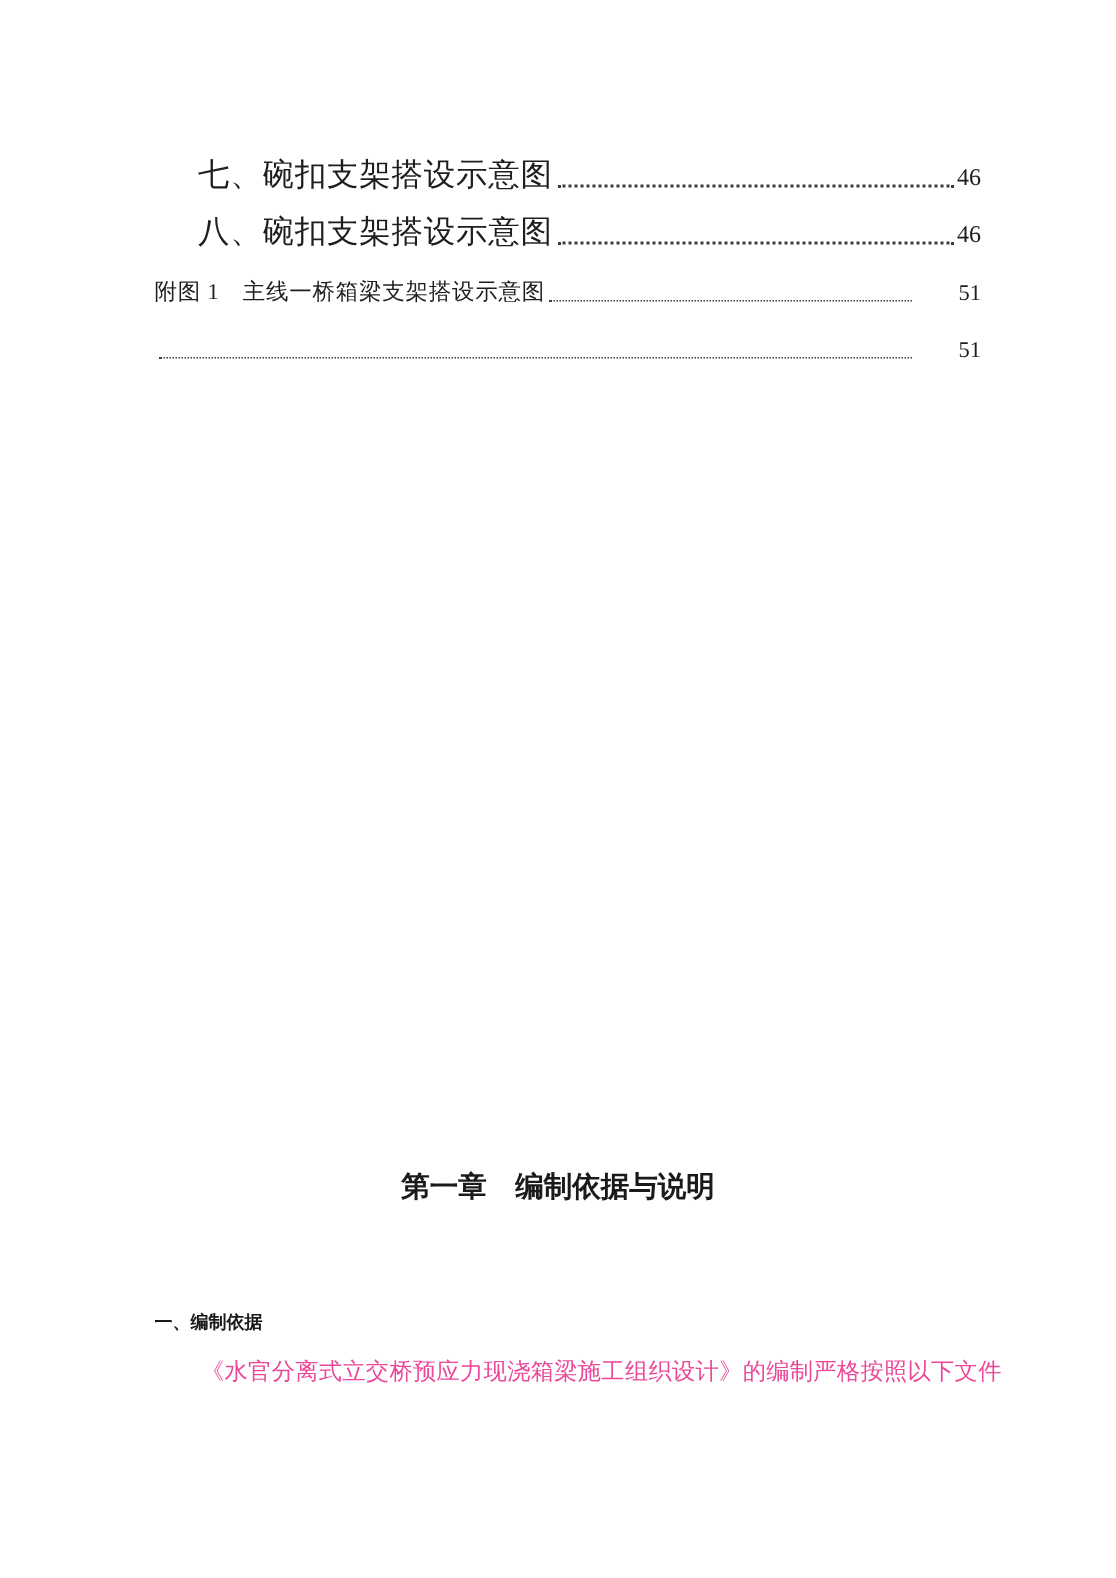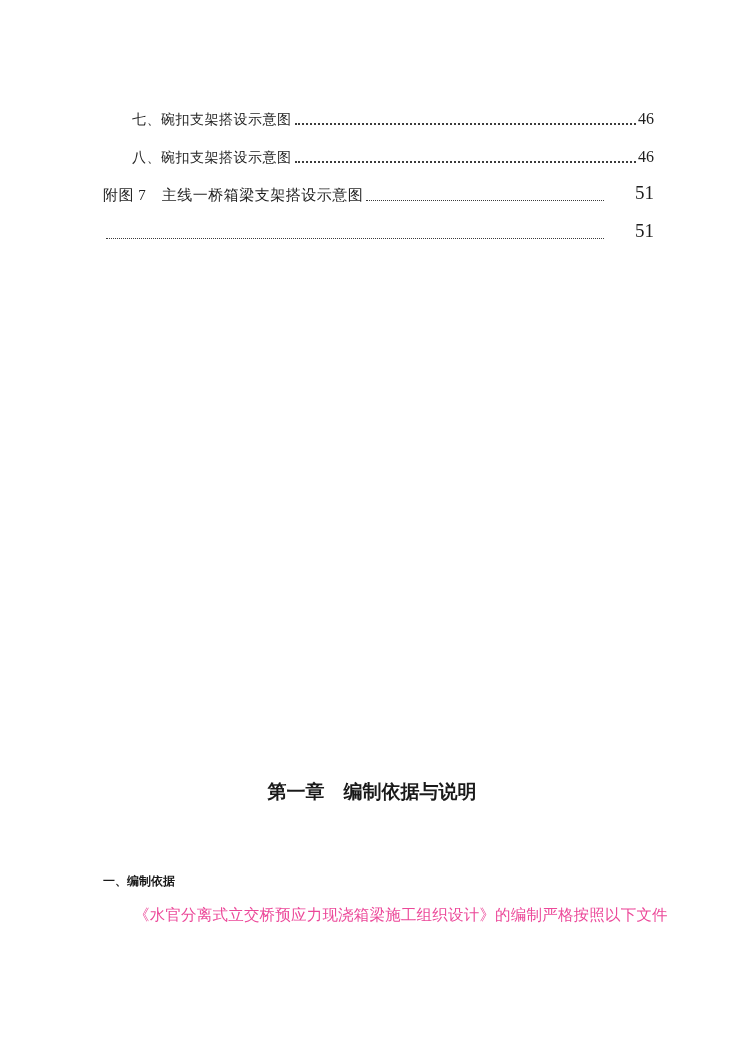--- a/index.html
+++ b/index.html
@@ -30,21 +30,21 @@
     height: 38px;
     box-sizing: border-box;
     padding-bottom: 8px;
     cursor: pointer;
   }
   .toc-entry.sub {
     padding-left: 29px;
   }
   .toc-entry .label {
     white-space: nowrap;
-    font-size: 14px;
+    font-size: 21px;
     line-height: 1.15;
     letter-spacing: 0.5px;
   }
   .toc-entry.appendix .label {
     font-size: 15px;
   }
   .toc-entry .leader {
     flex: 1;
     height: 0;
     border-bottom: 2px dotted #3c3c3c;
@@ -52,21 +52,21 @@
   }
   .toc-entry.appendix .leader {
     border-bottom-width: 1.5px;
   }
   .toc-entry .pagenum {
     white-space: nowrap;
     font-size: 16px;
     line-height: 1.1;
   }
   .toc-entry.appendix .pagenum {
-    font-size: 19px;
+    font-size: 15px;
     margin-left: 29px;
   }
 
   
   .chapter-heading {
     position: absolute;
     top: 781px;
     left: 0;
     width: 744px;
     text-align: center;
@@ -119,21 +119,21 @@
       <span class="pagenum">46</span>
     </div>
 
     <div class="toc-entry sub">
       <span class="label">八、碗扣支架搭设示意图</span>
       <span class="leader"></span>
       <span class="pagenum">46</span>
     </div>
 
     <div class="toc-entry appendix">
-      <span class="label">附图 7　主线一桥箱梁支架搭设示意图</span>
+      <span class="label">附图 1　主线一桥箱梁支架搭设示意图</span>
       <span class="leader"></span>
       <span class="pagenum">51</span>
     </div>
 
     <div class="toc-entry appendix">
       <span class="leader"></span>
       <span class="pagenum">51</span>
     </div>
 
   </div>

